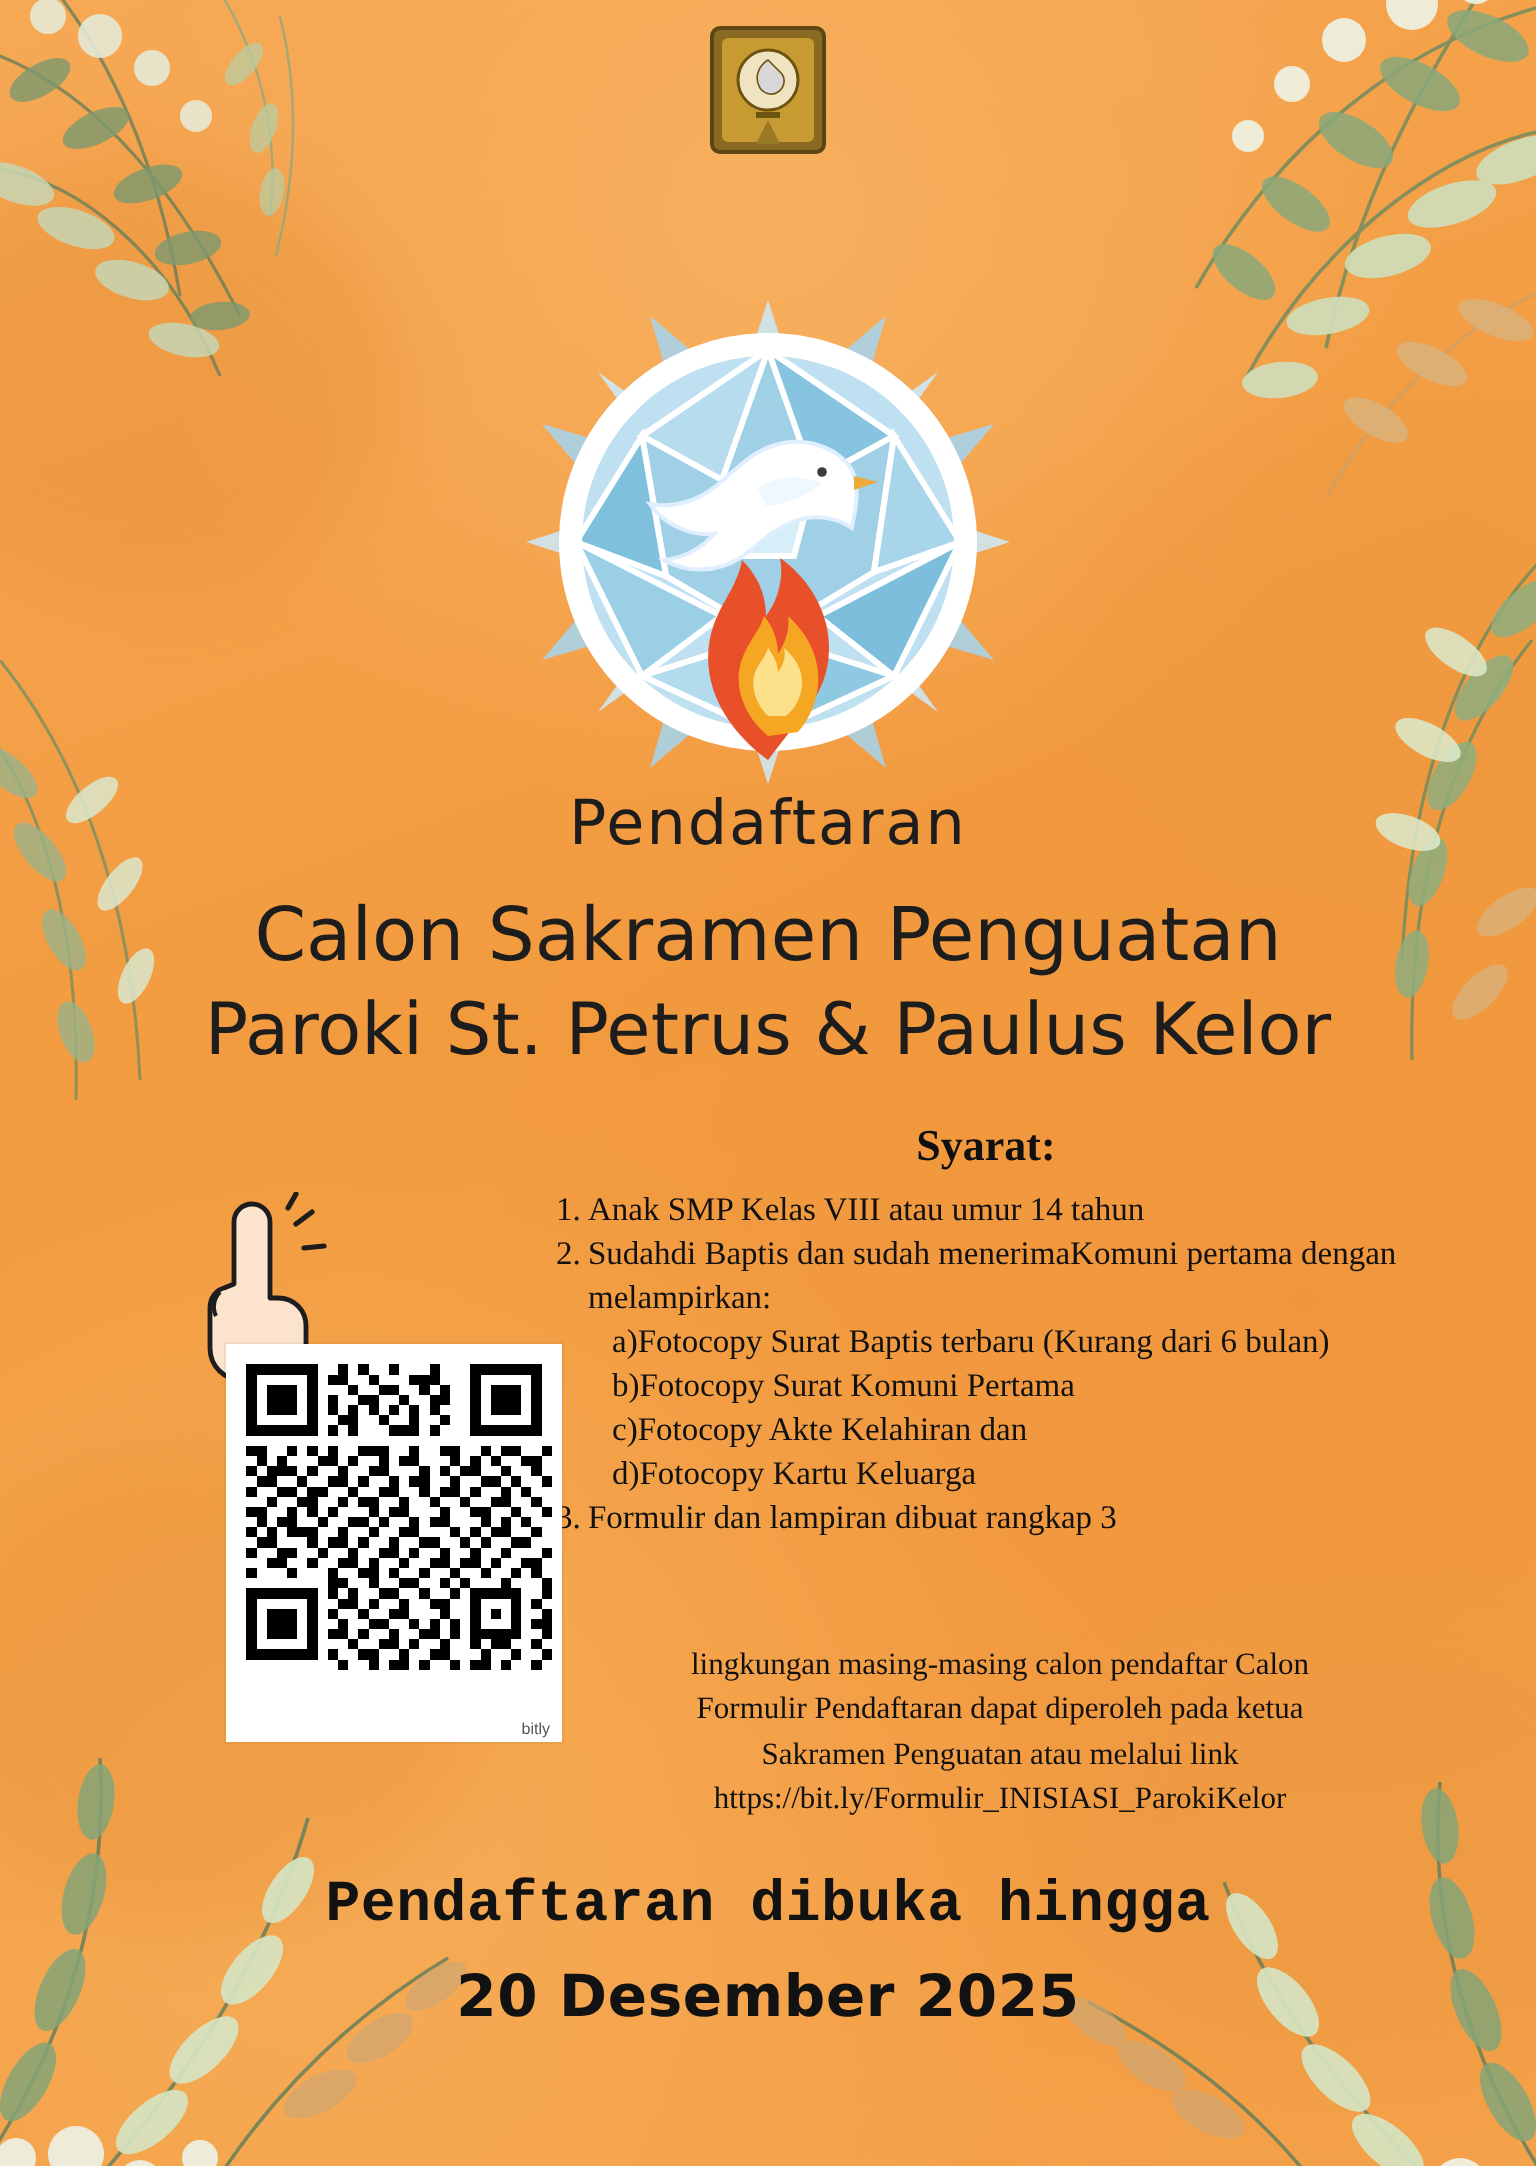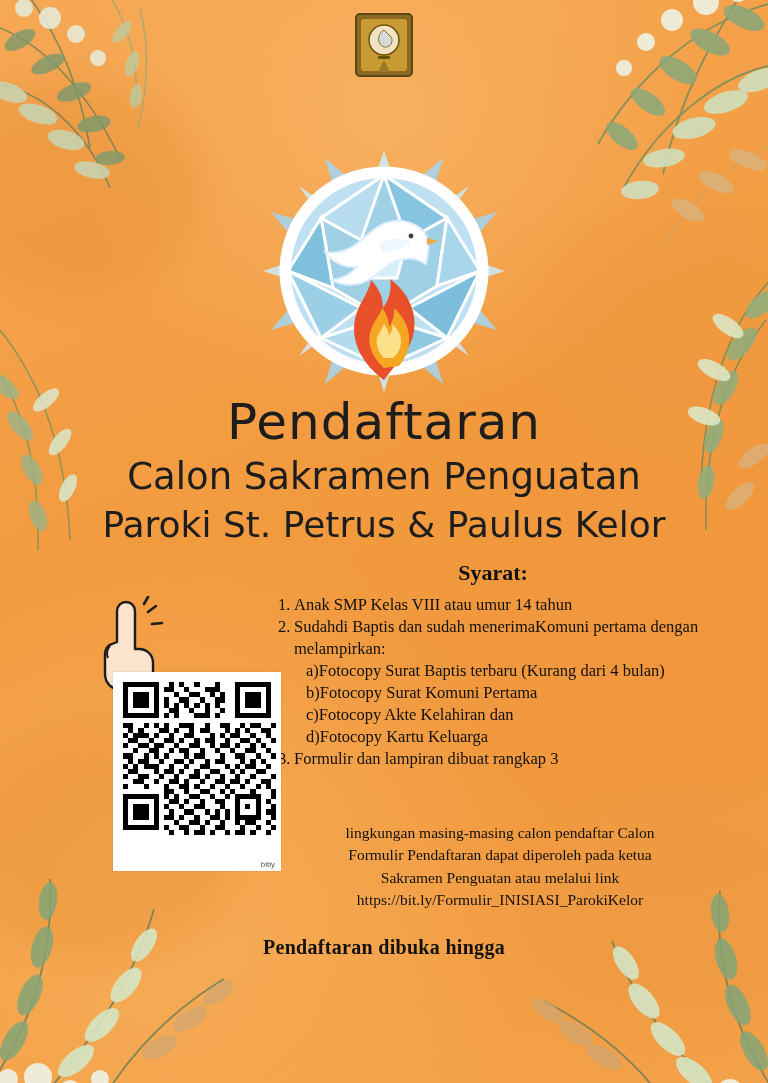--- a/index.html
+++ b/index.html
@@ -46,26 +46,26 @@
     width:246px;height:246px;
   }
 
   
   .titles{
     position:absolute;left:0;right:0;top:396px;text-align:center;
     color:#1d1d1d;
   }
   .t1{
     font-family:"DejaVu Sans", sans-serif;
-    font-size:50px;letter-spacing:1px;font-weight:400;
+    font-size:31px;letter-spacing:1px;font-weight:400;
     line-height:1.05;
   }
   .t2{
     font-family:"DejaVu Sans", sans-serif;
-    font-size:37px;font-weight:400;margin-top:9px;line-height:1.05;
+    font-size:37px;font-weight:400;margin-top:20px;line-height:1.05;
   }
   .t3{
     font-family:"DejaVu Sans", sans-serif;
     font-size:36px;font-weight:400;margin-top:10px;line-height:1.05;
   }
 
   
   .syarat-title{
     position:absolute;left:258px;top:560px;width:470px;text-align:center;
     font-family:"Liberation Serif", serif;font-weight:bold;font-size:22px;color:#101010;
@@ -97,21 +97,21 @@
   .info{
     position:absolute;left:300px;top:822px;width:400px;text-align:center;
     font-family:"Liberation Serif", serif;font-size:15.5px;color:#111;line-height:1.45;
   }
 
   
   .bottom{
     position:absolute;left:0;right:0;top:936px;text-align:center;
   }
   .b-line1{
-    font-family:Liberation Serif, serif;font-weight:bold;font-size:20px;color:#121212;
+    font-family:Liberation Mono, monospace;font-weight:bold;font-size:29px;color:#121212;
     letter-spacing:.3px;
   }
   .b-line2{
     font-family:"DejaVu Sans",sans-serif;font-weight:bold;font-size:29px;color:#121212;
     margin-top:12px;letter-spacing:.3px;
   }
 </style>
 </head>
 <body>
 
@@ -377,21 +377,21 @@
 
   <div class="syarat-list">
     <div class="li">
       <span class="num">1.</span>
       <span class="txt">Anak SMP Kelas VIII atau umur 14 tahun</span>
     </div>
     <div class="li">
       <span class="num">2.</span>
       <span class="txt">Sudahdi Baptis dan sudah menerimaKomuni pertama dengan melampirkan:</span>
     </div>
-    <div class="sub">a)Fotocopy Surat Baptis terbaru (Kurang dari 4 bulan)</div>
+    <div class="sub">a)Fotocopy Surat Baptis terbaru (Kurang dari 6 bulan)</div>
     <div class="sub">b)Fotocopy Surat Komuni Pertama</div>
     <div class="sub">c)Fotocopy Akte Kelahiran dan</div>
     <div class="sub">d)Fotocopy Kartu Keluarga</div>
     <div class="li">
       <span class="num">3.</span>
       <span class="txt">Formulir dan lampiran dibuat rangkap 3</span>
     </div>
   </div>
 
   <svg class="hand" viewBox="0 0 74 96">
@@ -658,15 +658,16 @@
 
   <div class="info">
     <div>lingkungan masing-masing calon pendaftar Calon</div>
     <div>Formulir Pendaftaran dapat diperoleh pada ketua</div>
     <div>Sakramen Penguatan atau melalui link</div>
     <div>https://bit.ly/Formulir_INISIASI_ParokiKelor</div>
   </div>
 
   <div class="bottom">
     <div class="b-line1">Pendaftaran dibuka hingga</div>
+    <div class="b-line2">20 Desember 2025</div>
   </div>
 
 </div>
 
 </body></html>

